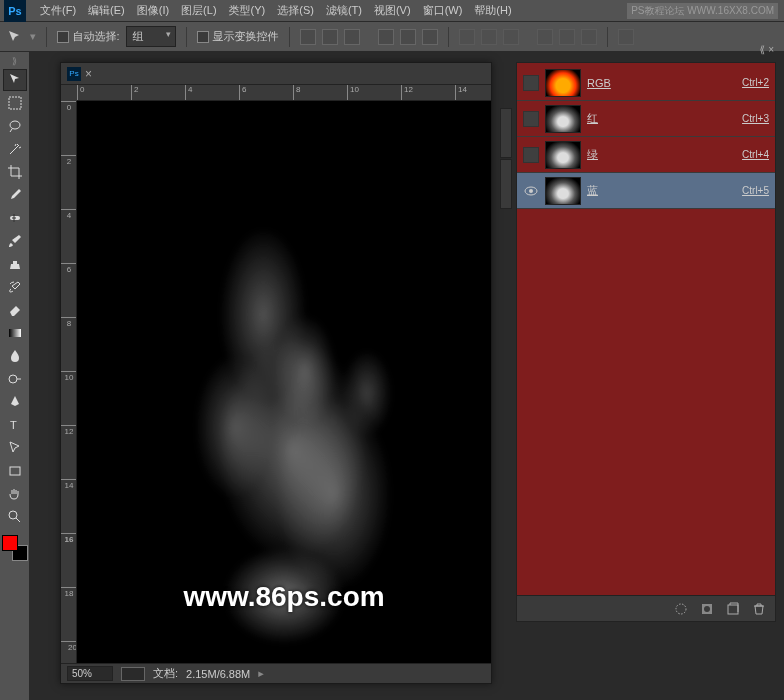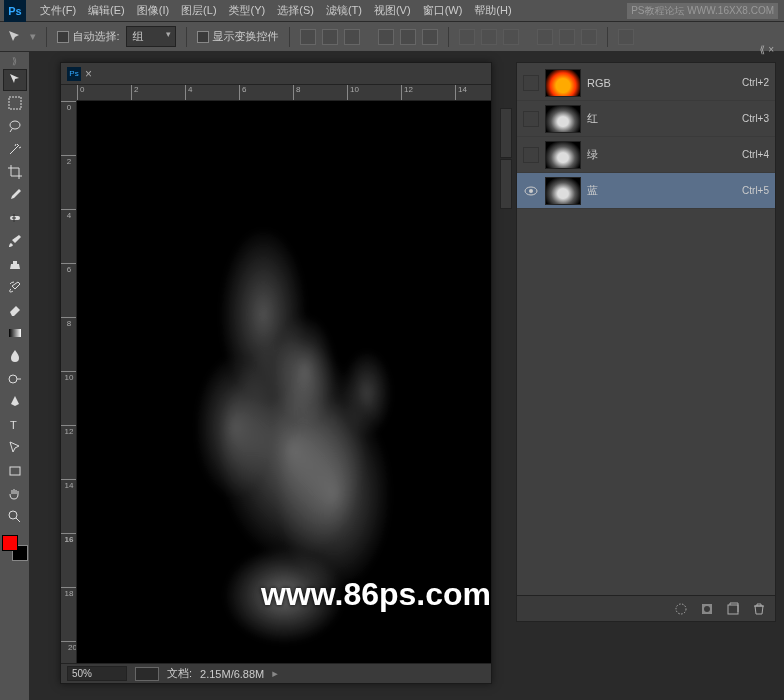--- a/index.html
+++ b/index.html
@@ -39,28 +39,28 @@
 .smoke { position:absolute; inset:0; background:
   radial-gradient(ellipse 70px 140px at 45% 38%, rgba(210,210,210,0.35), transparent 62%),
   radial-gradient(ellipse 120px 180px at 52% 62%, rgba(200,200,200,0.45), transparent 62%),
   radial-gradient(ellipse 60px 110px at 38% 58%, rgba(190,190,190,0.35), transparent 65%),
   radial-gradient(ellipse 90px 150px at 62% 70%, rgba(195,195,195,0.4), transparent 64%),
   radial-gradient(ellipse 50px 90px at 55% 48%, rgba(225,225,225,0.3), transparent 62%),
   radial-gradient(ellipse 100px 80px at 50% 88%, rgba(210,210,210,0.45), transparent 60%),
   radial-gradient(ellipse 40px 70px at 70% 52%, rgba(200,200,200,0.28), transparent 62%);
   filter:blur(3px) contrast(1.25);
 }
-.wm { position:absolute; bottom:50px; left:0; right:0; text-align:right; font-size:32px; font-weight:bold; color:#fff; font-family:Arial,sans-serif; text-shadow:0 0 4px #000; }
+.wm { position:absolute; bottom:50px; left:0; right:0; text-align:center; font-size:28px; font-weight:bold; color:#fff; font-family:Arial,sans-serif; text-shadow:0 0 4px #000; }
 .doc-status { height:20px; background:#3a3a3a; border-top:1px solid #222; display:flex; align-items:center; padding:0 6px; gap:8px; font-size:10px; }
-.zoom-field { background:#2a2a2a; border:1px solid #222; padding:1px 4px; width:60px; font-size:10px; }
+.zoom-field { background:#2a2a2a; border:1px solid #222; padding:1px 4px; width:46px; font-size:10px; }
 .panel-area { position:absolute; right:8px; top:10px; width:260px; }
 .panel-tabs-row { height:20px; display:flex; align-items:flex-end; }
 .panel-tab { padding:3px 10px; background:#3a3a3a; border:1px solid #222; border-bottom:none; font-size:10px; color:#999; margin-right:1px; }
 .panel-tab.active { background:#4a4a4a; color:#ddd; }
-.panel-body { background:#404040; border:1px solid #222; height:560px; position:relative; }
+.panel-body { background:#7f1d1d; border:1px solid #222; height:560px; position:relative;text-decoration:underline; }
 .panel-close-row { position:absolute; right:2px; top:-18px; display:flex; gap:3px; }
 .panel-close-row span { font-size:10px; color:#aaa; cursor:pointer; }
 .channel-list { padding:2px 0; }
 .channel-row { height:36px; display:flex; align-items:center; padding:0 6px; border-bottom:1px solid #3a3a3a; gap:6px; }
 .channel-row.selected { background:#5a6f8a; }
 .ch-eye { width:16px; height:16px; display:flex; align-items:center; justify-content:center; }
 .ch-eye.on svg { display:block; }
 .ch-vis-box { width:16px; height:16px; border:1px solid #333; background:#3f3f3f; }
 .ch-thumb { width:36px; height:28px; border:1px solid #222; background:#000; position:relative; overflow:hidden; }
 .ch-thumb.rgb { background:radial-gradient(circle at 50% 60%, #ffaa00 30%, #ff3300 55%, #000 80%); }

